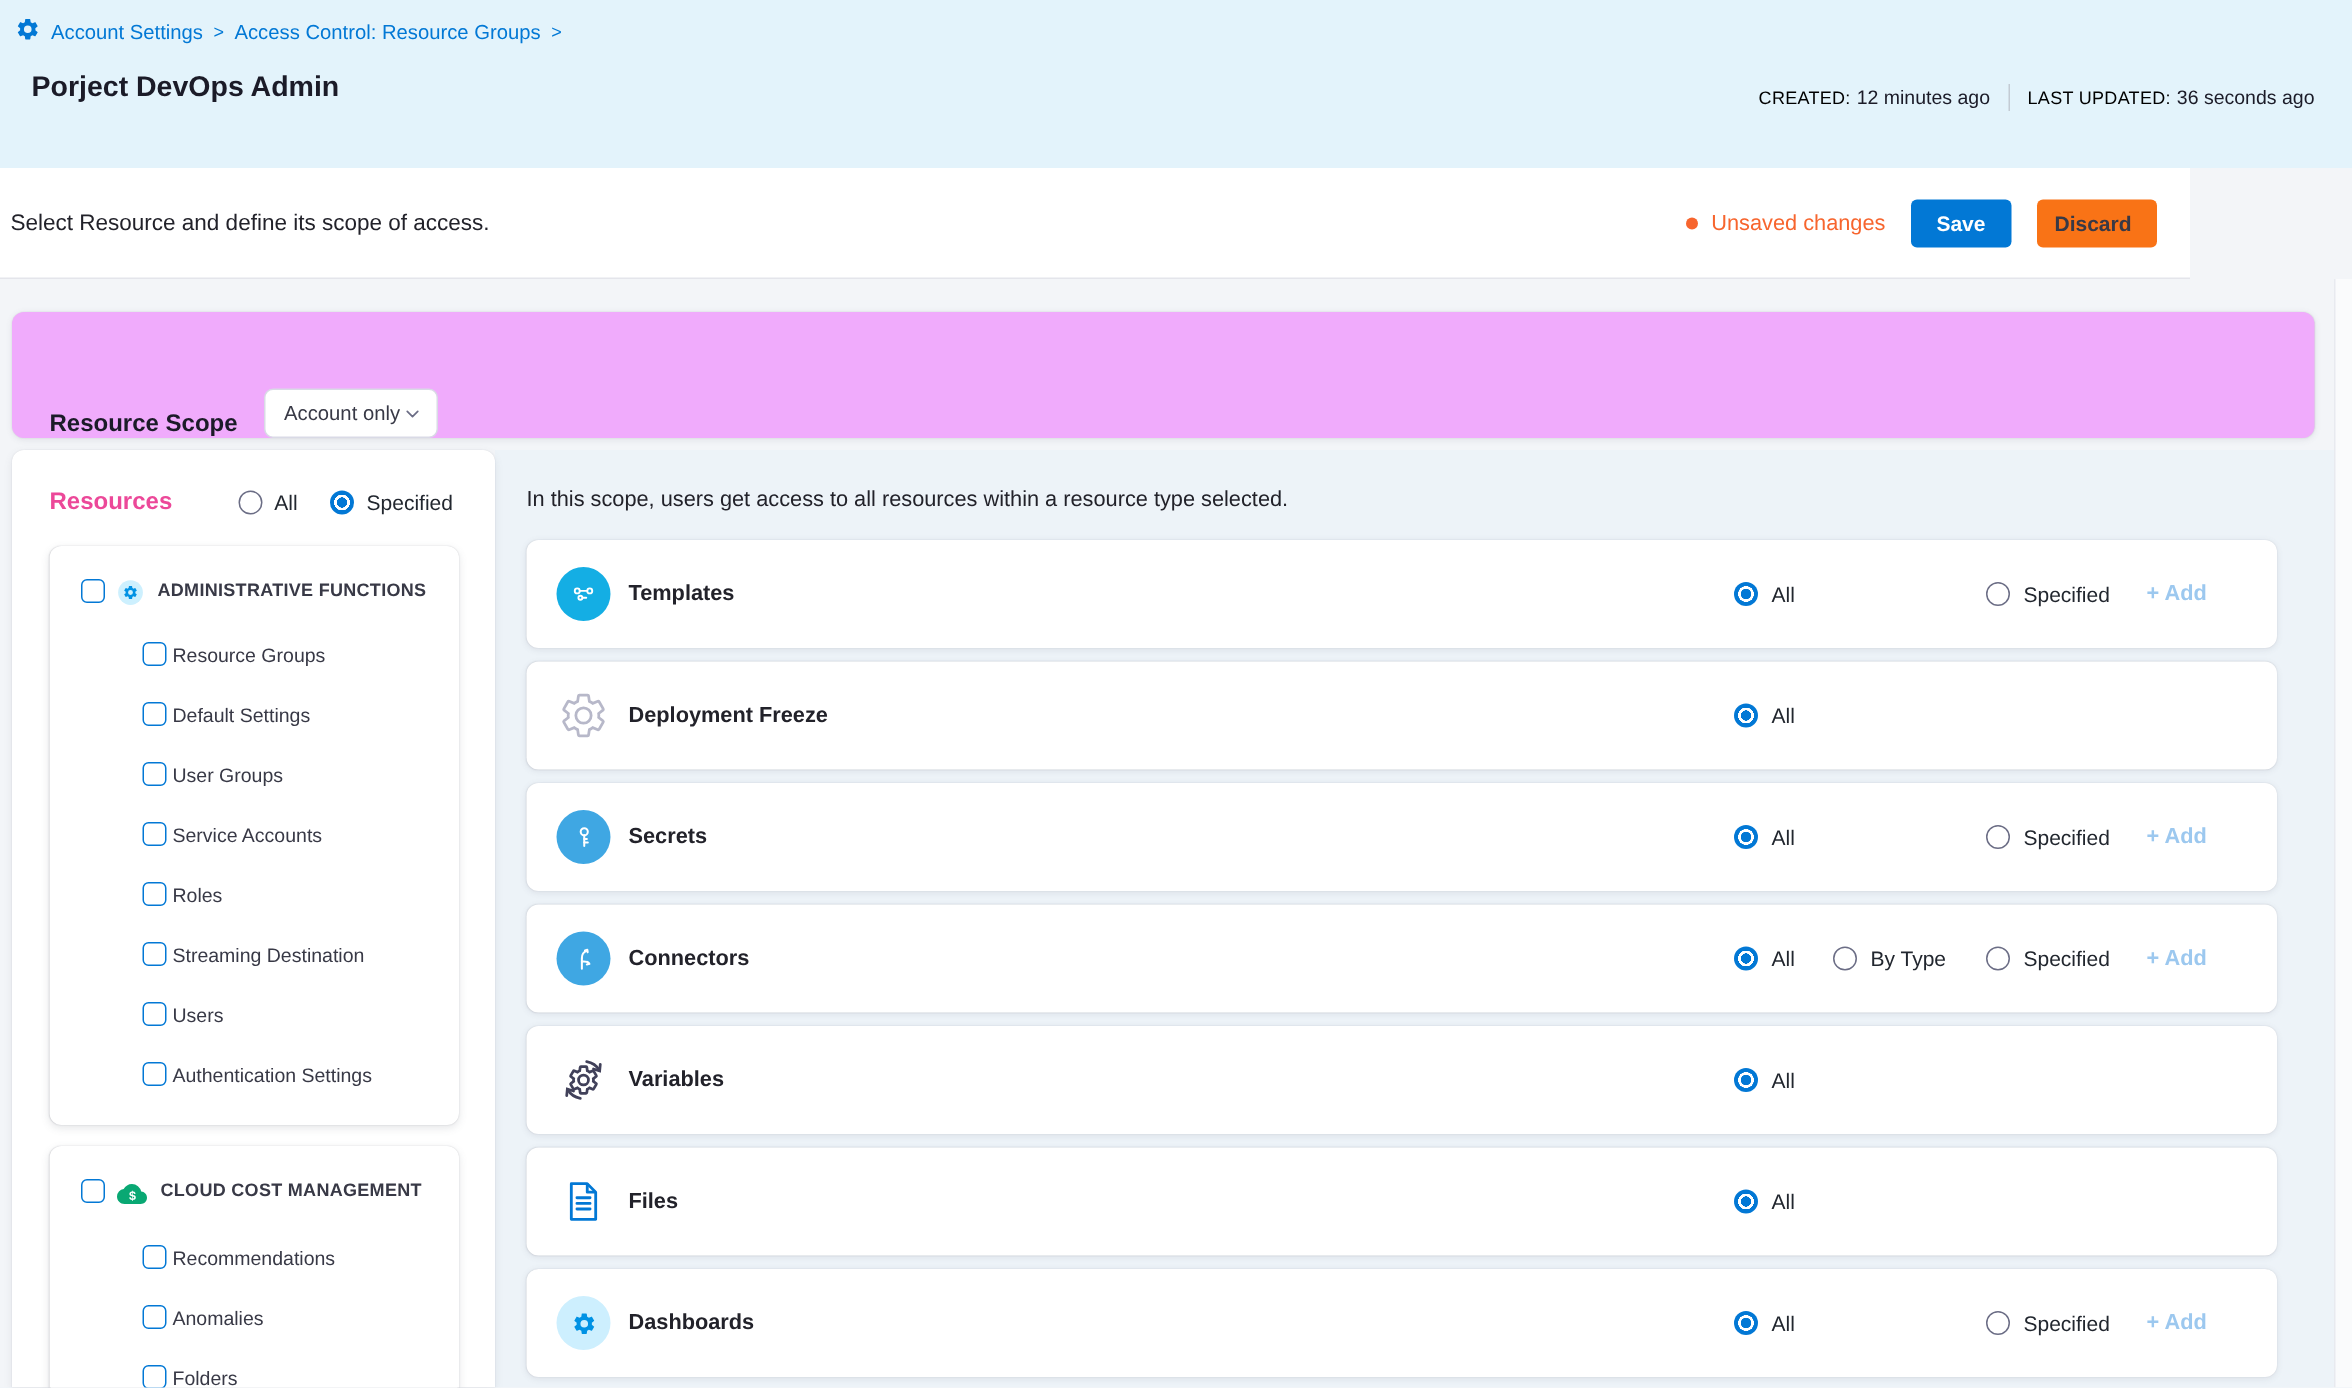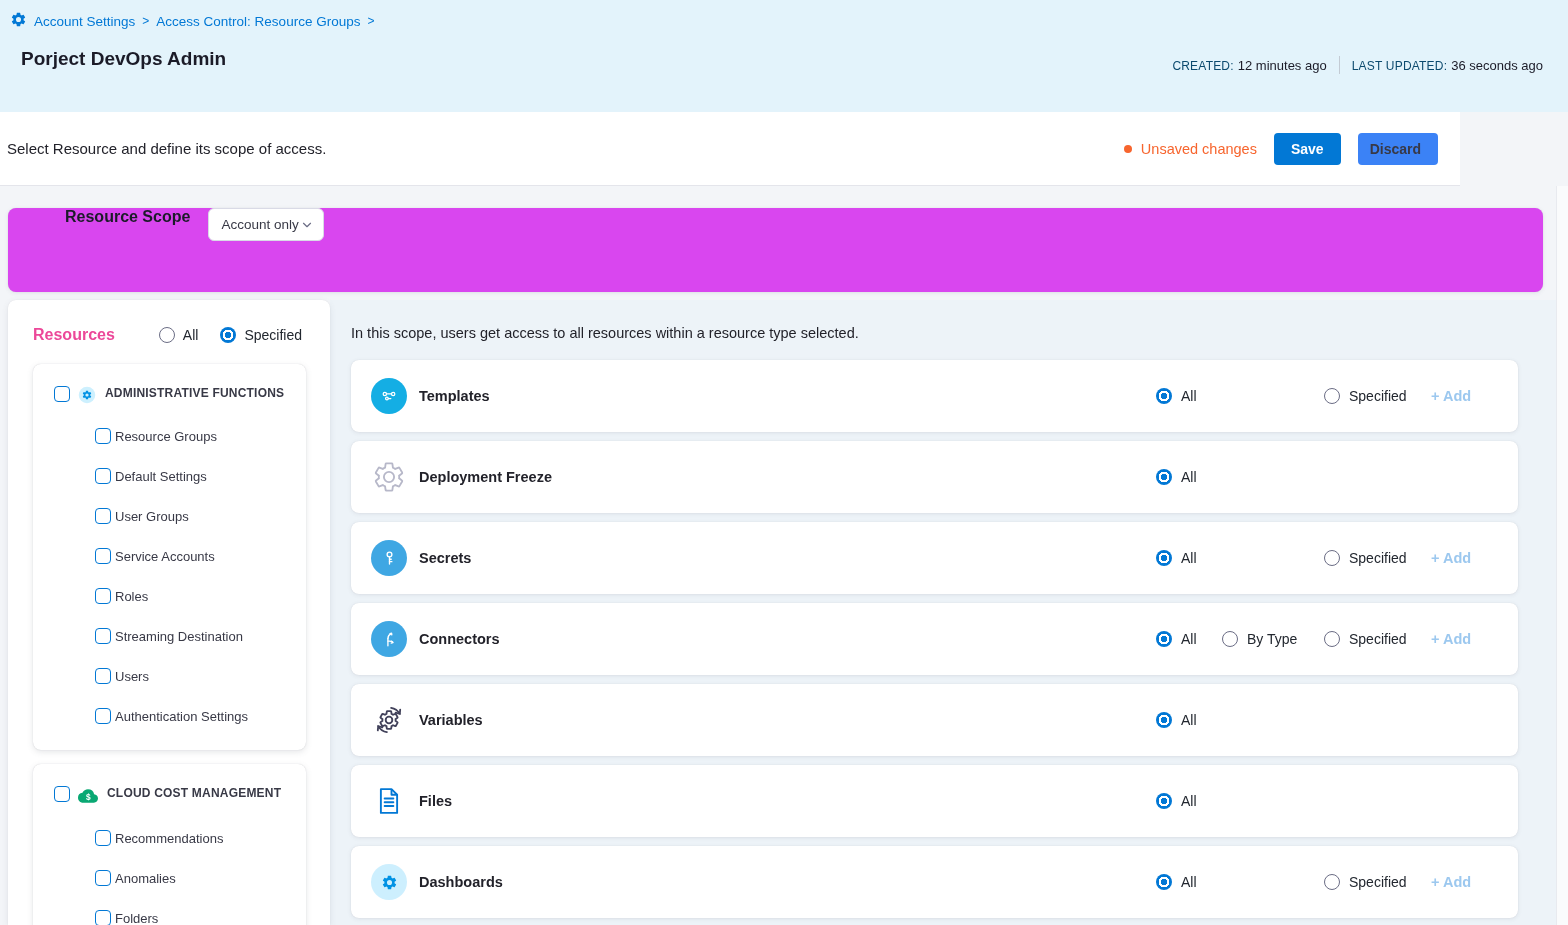--- a/index.html
+++ b/index.html
@@ -12,41 +12,41 @@
     color: #22222a;
   }
 
   
   .page-header { position:absolute; top:0; left:0; width:1568px; height:112px; background:#e3f3fb; }
   .breadcrumb { position:absolute; top:11px; left:10px; display:flex; align-items:center; gap:7px; font-size:13.5px; font-weight:500; color:#0278d5; }
   .crumb-link { cursor:pointer; }
   .crumb-sep { font-size:12px; }
   .page-title { position:absolute; top:48px; left:21px; font-size:19px; font-weight:600; color:#1b1b28; }
   .meta { position:absolute; top:56px; right:25px; display:flex; align-items:center; gap:12px; }
-  .meta-label { font-size:12px; color:#0c4a6e; letter-spacing:.2px; }
+  .meta-label { font-size:12px; color:#000000; letter-spacing:.2px; }
   .meta-value { font-size:13px; color:#1b1b28; font-weight:500; margin-left:4px; }
   .meta-divider { width:1px; height:18px; background:#c3cbd4; }
 
   
   .toolbar { position:absolute; top:112px; left:0; width:1460px; height:74px; background:#ffffff; border-bottom:1px solid #e4e5eb; display:flex; align-items:center; }
   .toolbar-desc { margin-left:7px; font-size:15px; color:#22222a; }
   .toolbar-right { position:absolute; right:22px; display:flex; align-items:center; gap:17px; }
   .unsaved { display:flex; align-items:center; gap:9px; font-size:14.5px; color:#f7652e; }
   .unsaved-dot { width:8px; height:8px; border-radius:50%; background:#f7652e; }
   .btn { border:none; border-radius:4px; font-family:inherit; font-size:14px; font-weight:700; padding:8px 17px; cursor:pointer; }
   .btn-save { background:#0278d5; color:#fff; }
-  .btn-discard { background:#3b82f6; color:#383946;padding-left:12px; }
+  .btn-discard { background:#f97316; color:#383946;padding-left:12px; }
 
   
   .main-bg { position:absolute; top:300px; left:330px; right:12px; bottom:0; background:#edf3f8; }
   .scroll-strip { position:absolute; top:186px; right:0; width:12px; bottom:0; background:#fafbfc; border-left:1px solid #e8eaef; }
 
   
-  .scope-card { position:absolute; top:208px; left:8px; width:1535px; height:84px; background:#d946ef; border-radius:8px;
-    box-shadow:0 0 1px rgba(40,41,61,.12), 0 1px 4px rgba(96,97,112,.12); display:flex; align-items:flex-start;padding-left:32px; }
+  .scope-card { position:absolute; top:208px; left:8px; width:1535px; height:84px; background:#f0abfc; border-radius:8px;
+    box-shadow:0 0 1px rgba(40,41,61,.12), 0 1px 4px rgba(96,97,112,.12); display:flex; align-items:flex-end; }
   .scope-label { margin-left:25px; font-size:16px; font-weight:700; color:#1b1b28; }
   .scope-select { margin-left:18px; width:116px; height:33px; background:#fff; border:1px solid #d9dae6; border-radius:6px;
     display:flex; align-items:center; justify-content:space-between; padding:0 9px 0 12px; font-size:13.5px; color:#383946; cursor:pointer; }
 
   
   .resources-panel { position:absolute; top:300px; left:8px; width:322px; bottom:0; background:#fff; border-radius:8px 8px 0 0;
     box-shadow:0 0 1px rgba(40,41,61,.12), 0 2px 6px rgba(96,97,112,.12); padding:26px 24px 0 25px; }
   .rp-head { display:flex; align-items:center; }
   .rp-title { font-size:16px; font-weight:700; color:#ec4899; }
   .rp-radios { margin-left:44px; display:flex; align-items:center; gap:22px; }

